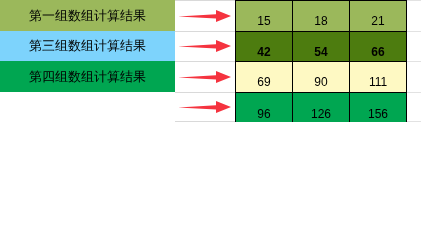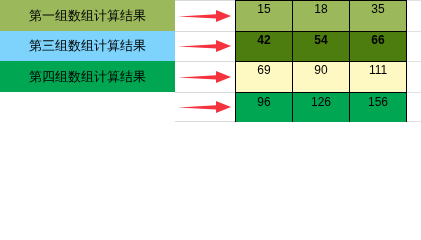--- a/index.html
+++ b/index.html
@@ -24,21 +24,21 @@
              display:block;}
 
   
   #table{position:absolute;left:235px;top:0;width:172px;height:122px;
          box-sizing:border-box;border:1px solid #000;}
   .data-row{display:flex;height:30.5px;box-sizing:border-box;
             border-bottom:1px solid #000;}
   .data-row:last-child{border-bottom:none;}
   .cell{flex:1;box-sizing:border-box;border-right:1px solid #000;
         display:flex;align-items:flex-end;justify-content:center;
-        padding-bottom:14px;}
+        padding-bottom:2px;}
   .cell:last-child{border-right:none;}
   .cell-text{font-size:12px;color:#000;line-height:1.1;}
 
   
   #rightstrip{position:absolute;left:407px;top:0;width:14px;height:122px;
               background:#ffffff;}
   .strip-row{height:30.5px;box-sizing:border-box;border-top:1px solid #e2e2e2;}
   .strip-row:last-child{border-bottom:1px solid #e2e2e2;}
 </style>
 </head>
@@ -83,21 +83,21 @@
 
   <div id="table">
     <div class="data-row" style="background: rgb(155, 184, 91);">
       <div class="cell">
           <span class="cell-text">15</span>
         </div>
       <div class="cell">
           <span class="cell-text">18</span>
         </div>
       <div class="cell">
-          <span class="cell-text">35</span>
+          <span class="cell-text">21</span>
         </div>
     </div>
     <div class="data-row" style="background: #4d7c0f; font-weight: bold;">
       <div class="cell">
           <span class="cell-text">42</span>
         </div>
       <div class="cell">
           <span class="cell-text">54</span>
         </div>
       <div class="cell">

